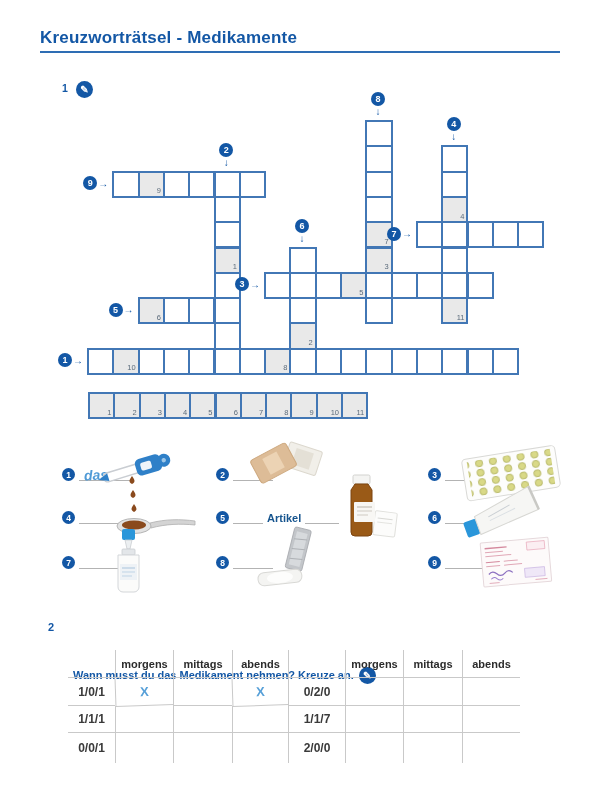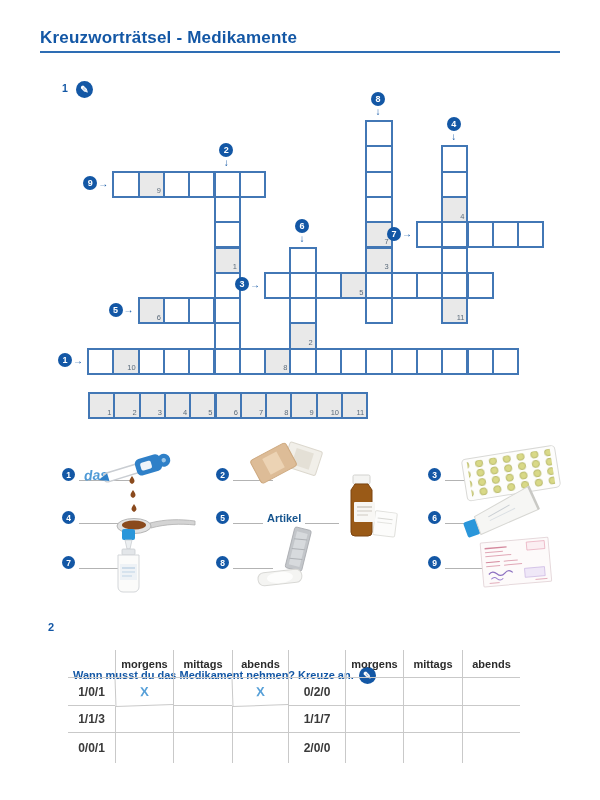--- a/index.html
+++ b/index.html
@@ -406,21 +406,21 @@
       <div class="tcell r0 c6 thead">mittags</div>
       <div class="tcell r0 c7 thead">abends</div>
       <div class="tcell r1 c0 tlabel">1/0/1</div>
       <div class="tcell r1 c1 xmark">X</div>
       <div class="tcell r1 c2"></div>
       <div class="tcell r1 c3 xmark">X</div>
       <div class="tcell r1 c4 tlabel">0/2/0</div>
       <div class="tcell r1 c5"></div>
       <div class="tcell r1 c6"></div>
       <div class="tcell r1 c7"></div>
-      <div class="tcell r2 c0 tlabel">1/1/3</div>
+      <div class="tcell r2 c0 tlabel">1/1/1</div>
       <div class="tcell r2 c1"></div>
       <div class="tcell r2 c2"></div>
       <div class="tcell r2 c3"></div>
       <div class="tcell r2 c4 tlabel">1/1/7</div>
       <div class="tcell r2 c5"></div>
       <div class="tcell r2 c6"></div>
       <div class="tcell r2 c7"></div>
       <div class="tcell r3 c0 tlabel">0/0/1</div>
       <div class="tcell r3 c1"></div>
       <div class="tcell r3 c2"></div>

